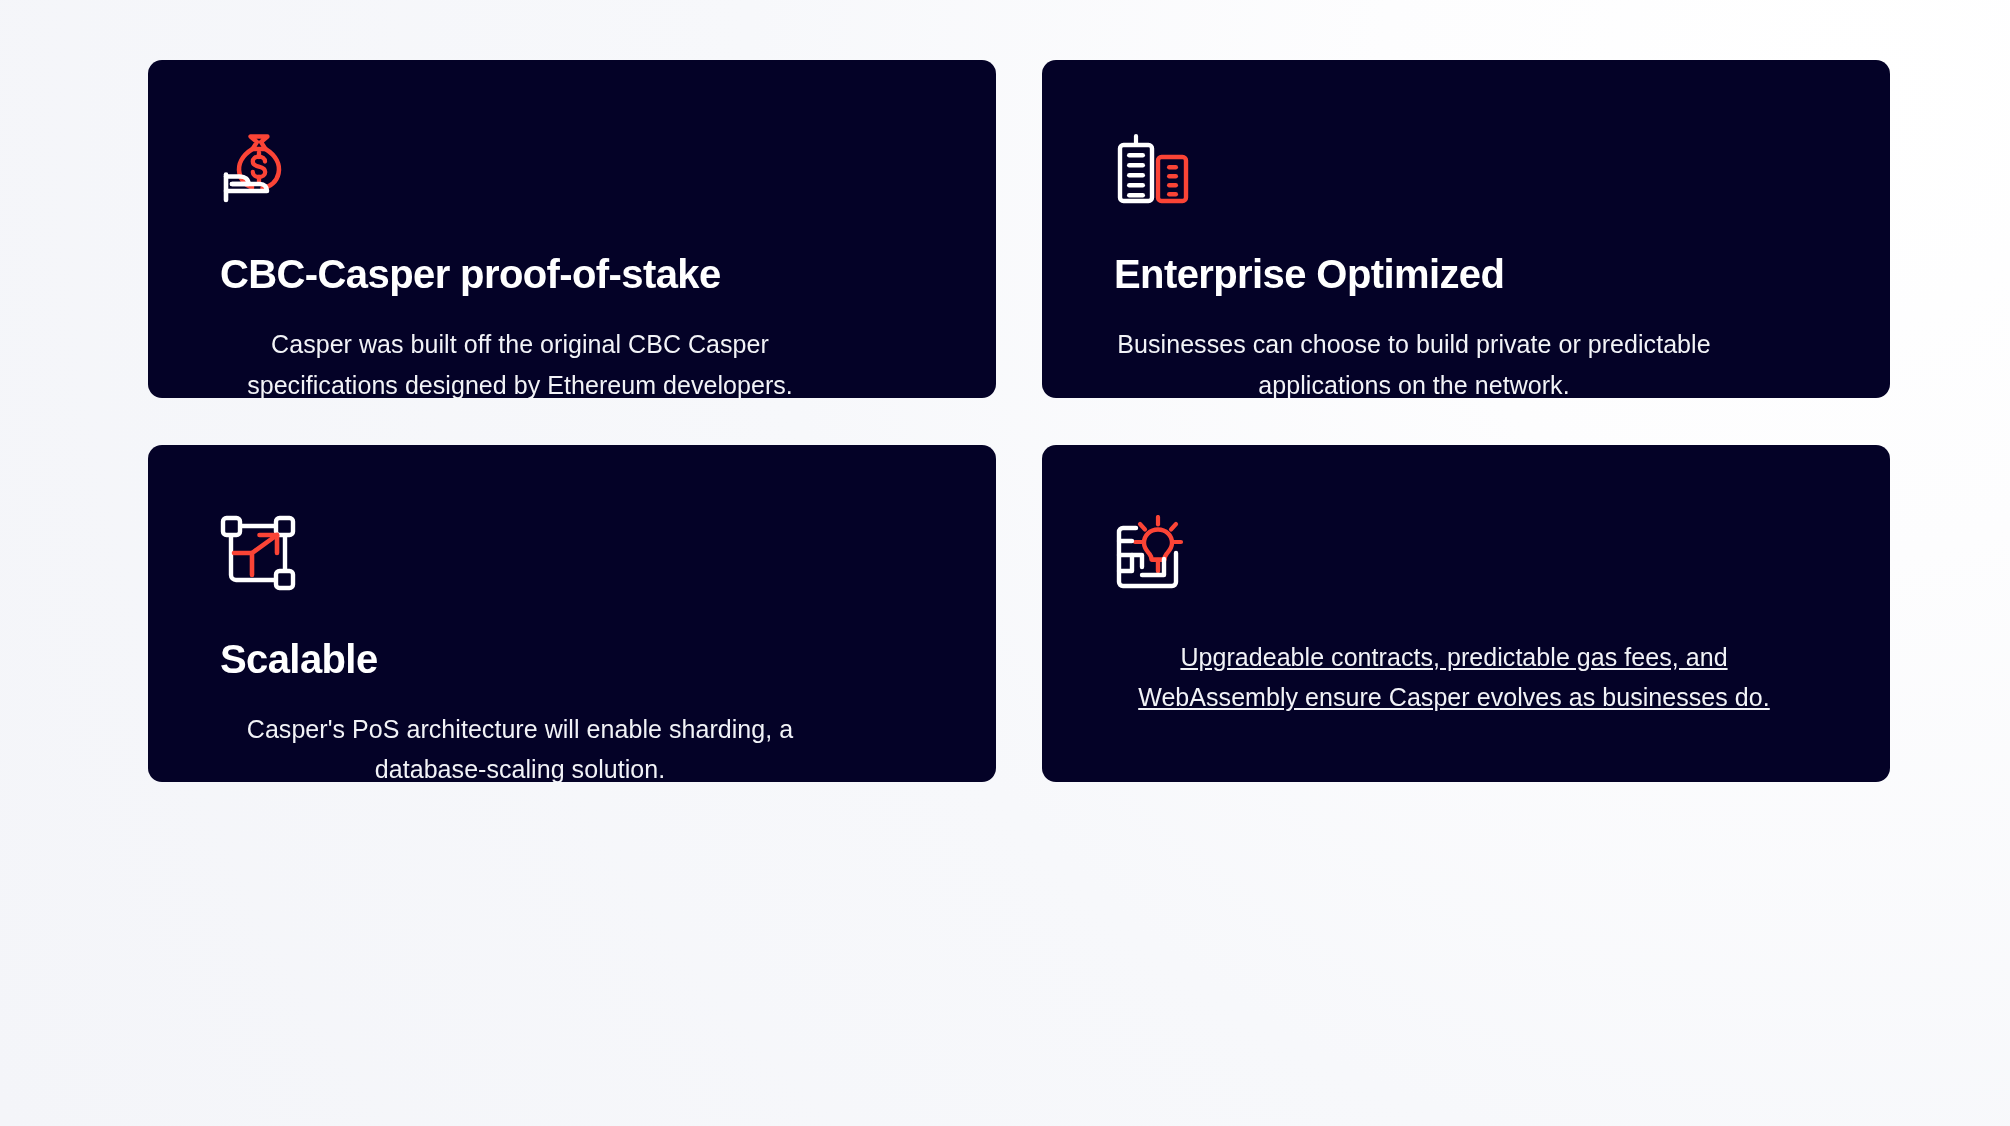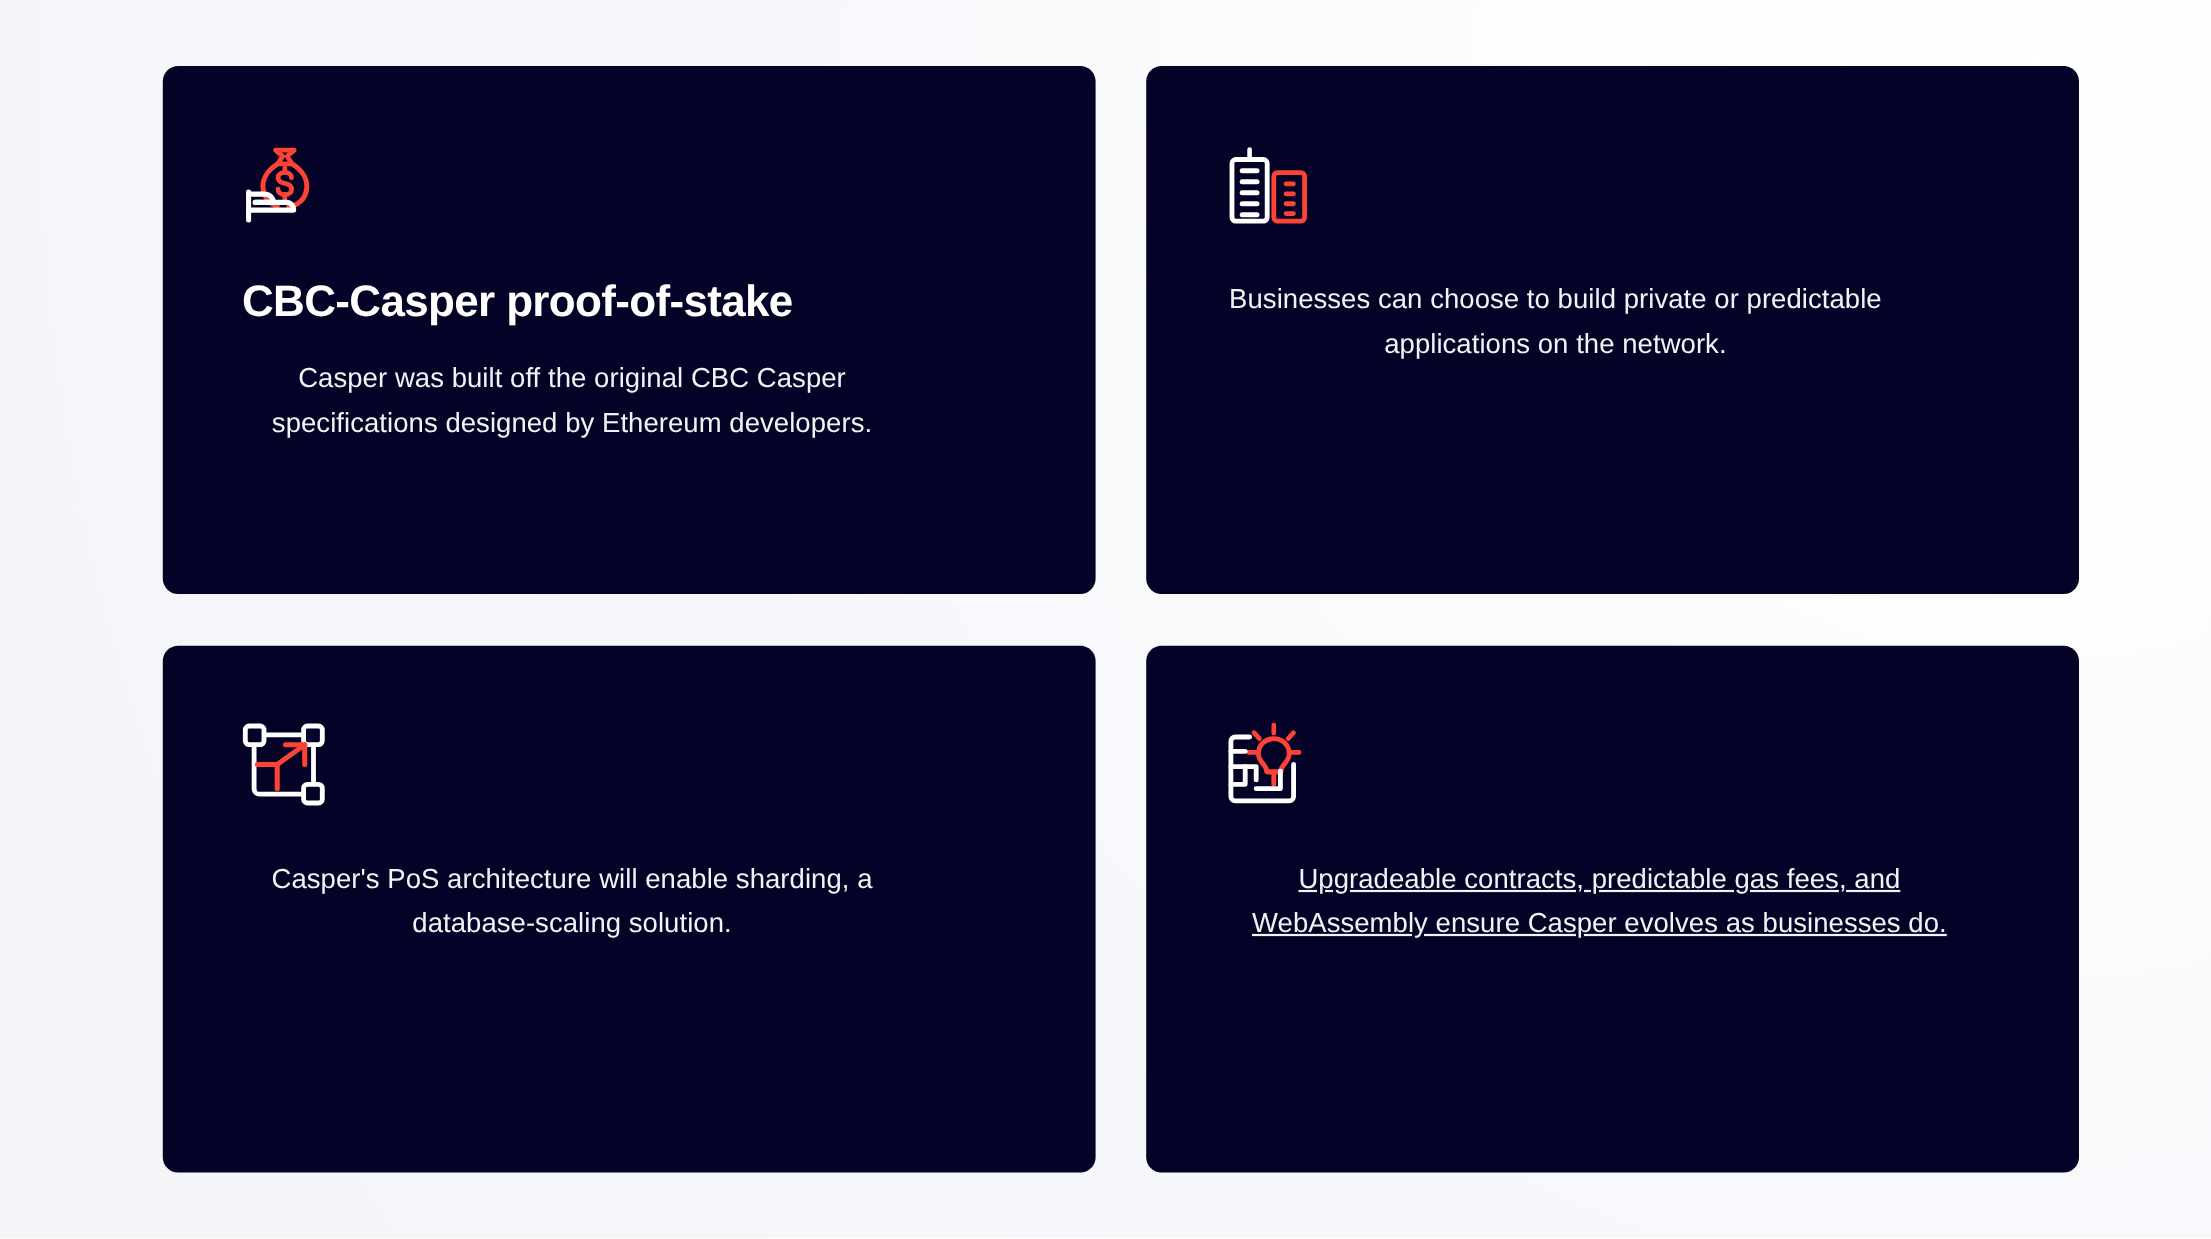--- a/index.html
+++ b/index.html
@@ -22,21 +22,21 @@
     inset: 0;
     background:
       radial-gradient(circle at 92% 8%, #ffffff 0%, #fdfdfe 22%, #f7f8fb 52%, #f4f5f9 100%);
   }
 
   #grid {
     position: absolute;
     left: 148px;
     top: 60px;
     width: 1742px;
-    height: 1006px;
+    height: 722px;
     display: grid;
     grid-template-columns: 1fr 1fr;
     grid-template-rows: 1fr 1fr;
     column-gap: 46px;
     row-gap: 47px;
   }
 
   .card {
     background: #040227;
     border-radius: 14px;
@@ -118,38 +118,40 @@
           <rect x="13" y="53" width="18" height="4.6" rx="2.3" fill="#ffffff"></rect>
           <rect x="13" y="63" width="18" height="4.6" rx="2.3" fill="#ffffff"></rect>
 
           <rect x="44" y="27" width="28" height="44" rx="3.5" stroke="#fb4436" stroke-width="4.4" fill="none"></rect>
           <rect x="53" y="35" width="11" height="4.4" rx="2.2" fill="#fb4436"></rect>
           <rect x="53" y="44" width="11" height="4.4" rx="2.2" fill="#fb4436"></rect>
           <rect x="53" y="53" width="11" height="4.4" rx="2.2" fill="#fb4436"></rect>
           <rect x="53" y="62" width="11" height="4.4" rx="2.2" fill="#fb4436"></rect>
         </svg>
       </span>
+      <h3 class="card-title">Enterprise Optimized</h3>
       <p class="card-body">Businesses can choose to build private or predictable applications on the network.</p>
     </div>
 
     <div class="card">
       <span class="card-icon">
         <svg viewBox="0 0 78 78" fill="none" xmlns="http://www.w3.org/2000/svg">
 
           <rect x="11" y="11" width="54" height="54" rx="5" stroke="#ffffff" stroke-width="4.4" fill="none"></rect>
 
           <rect x="3" y="3" width="17" height="17" rx="3.5" fill="#040227" stroke="#ffffff" stroke-width="4.4"></rect>
           <rect x="56" y="3" width="17" height="17" rx="3.5" fill="#040227" stroke="#ffffff" stroke-width="4.4"></rect>
           <rect x="56" y="56" width="17" height="17" rx="3.5" fill="#040227" stroke="#ffffff" stroke-width="4.4"></rect>
 
           <path d="M14 38 H32 V60" stroke="#fb4436" stroke-width="4.6" stroke-linecap="round" stroke-linejoin="round" fill="none"></path>
           <path d="M32 38 L57 20" stroke="#fb4436" stroke-width="4.6" stroke-linecap="round"></path>
           <path d="M39.5 20 H57 V38" stroke="#fb4436" stroke-width="4.6" stroke-linecap="round" stroke-linejoin="round" fill="none"></path>
         </svg>
       </span>
+      <h3 class="card-title">Scalable</h3>
       <p class="card-body">Casper's PoS architecture will enable sharding, a database-scaling solution.</p>
     </div>
 
     <div class="card wide">
       <span class="card-icon">
         <svg viewBox="0 0 78 78" fill="none" xmlns="http://www.w3.org/2000/svg">
 
           <path d="M44 2 V9.5" stroke="#fb4436" stroke-width="4.2" stroke-linecap="round"></path>
           <path d="M26 9 L31 14.5" stroke="#fb4436" stroke-width="4.2" stroke-linecap="round"></path>
           <path d="M62 9 L57 14.5" stroke="#fb4436" stroke-width="4.2" stroke-linecap="round"></path>

